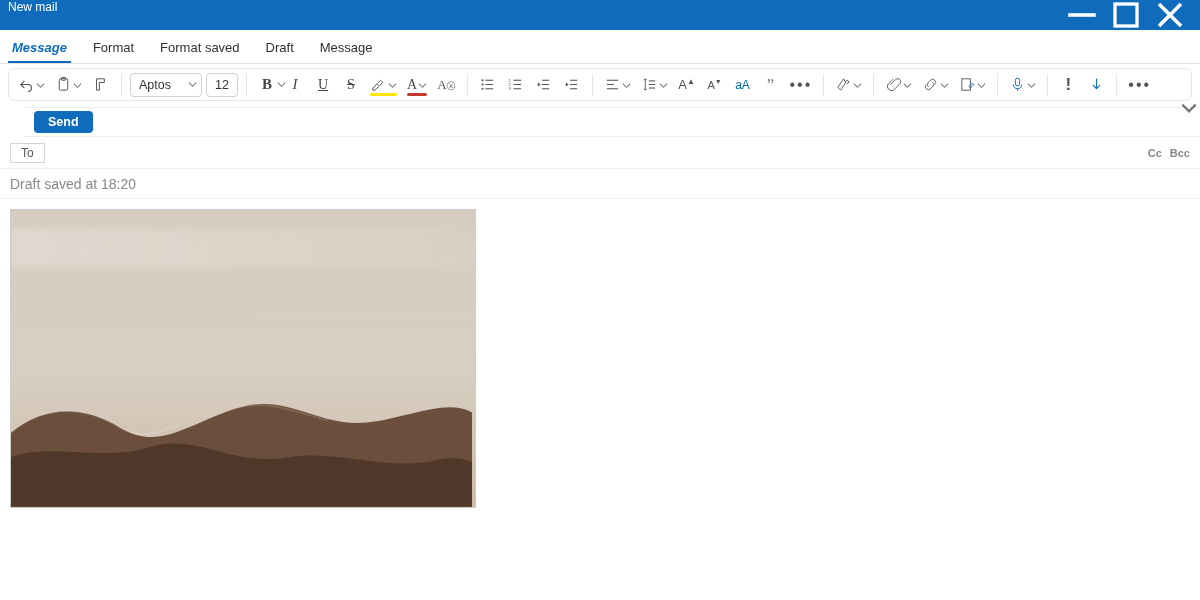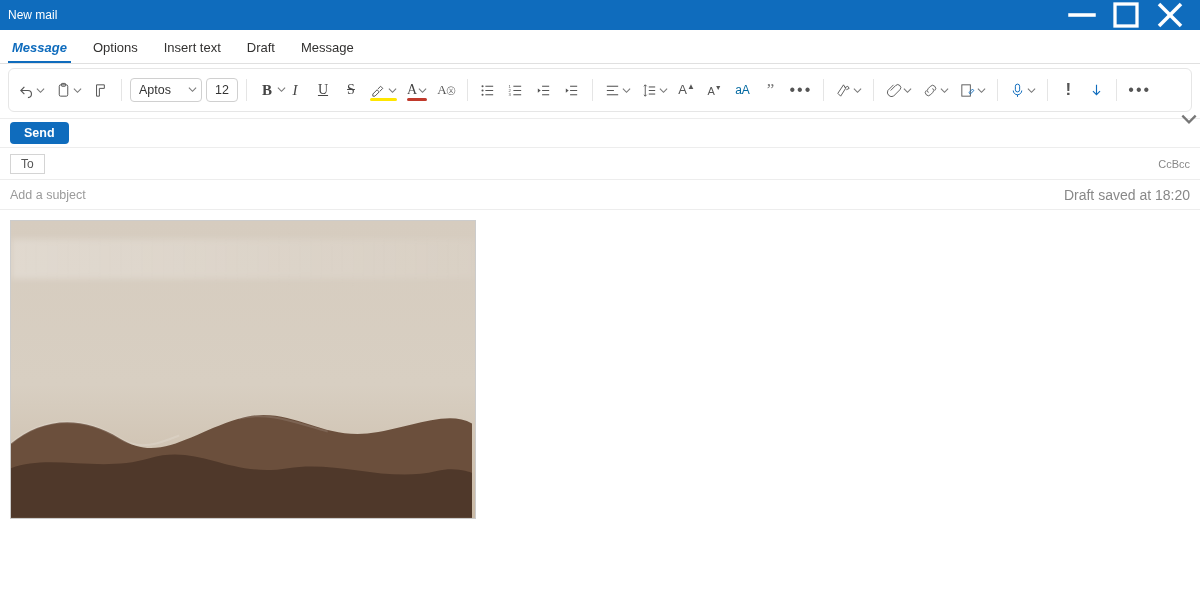--- a/index.html
+++ b/index.html
@@ -1,38 +1,38 @@
 <!DOCTYPE html>
 <html><head>
 <meta charset="utf-8">
 <style>
   * { box-sizing: border-box; margin: 0; padding: 0; font-family: "Segoe UI", Arial, sans-serif; }
   html, body { width: 1200px; height: 600px; overflow: hidden; background:#fff; }
-  .titlebar { height: 30px; background:#0f6cbd; color:#fff; display:flex; align-items:center; padding:0 8px; font-size:12px; }
+  .titlebar { height: 30px; background:#0f6cbd; color:#fff; display:flex; padding:0 8px; font-size:12px; }
   .titlebar .spacer { flex:1; }
   .win-btn { width:44px; height:30px; display:flex; align-items:center; justify-content:center; }
   .tabs-row { height:34px; display:flex; align-items:flex-end; padding:0 8px; border-bottom:1px solid #e0e0e0; gap:18px; font-size:13px; color:#323130; }
   .tab { padding:6px 4px 6px; cursor:pointer; border-bottom:2px solid transparent; }
   .tab.active { border-bottom:2px solid #0f6cbd; color:#0f6cbd; font-weight:600;font-style:italic; }
-  .ribbon { height:44px; border:1px solid #e6e6e6; border-radius:6px; margin:4px 8px 6px; display:flex; align-items:center; padding:0 6px; gap:4px; background:#fff; position:relative;}
+  .ribbon { height:33px; border:1px solid #e6e6e6; border-radius:6px; margin:4px 8px 6px; display:flex; align-items:center; padding:0 6px; gap:4px; background:#fff; position:relative;}
   .rbtn { min-width:24px; height:26px; display:flex; align-items:center; justify-content:center; border-radius:4px; color:#424242; position:relative; padding:0 3px;}
   .rbtn svg { width:17px; height:17px; }
   .sep { width:1px; height:22px; background:#e5e5e5; margin:0 4px; }
   .chev { margin-left:1px; }
   .chev svg{ width:9px; height:9px; }
   .font-box { height:24px; border:1px solid #d0d0d0; border-radius:4px; display:flex; align-items:center; padding:0 4px 0 8px; font-size:12.5px; color:#333; }
   .font-name { width:72px; }
   .font-size { width:32px;gap:48px; }
   .ribbon-expand { position:absolute; right:-8px; bottom:-18px; width:20px; height:20px; display:flex; align-items:center; justify-content:center; color:#666;}
-  .send-row { height:30px; display:flex; align-items:center; padding:0 10px; border-top:1px solid #ededed; border-bottom:1px solid #ededed;}
+  .send-row { height:30px; display:flex; align-items:center; padding:0 10px; border-top:1px solid #ededed; border-bottom:1px solid #ededed;margin-left:24px;}
   .send-btn { background:#0f6cbd; color:#fff; font-size:12.5px; font-weight:600; padding:4px 14px; border:none; border-radius:4px; }
   .to-row { height:32px; display:flex; align-items:center; padding:0 10px; border-bottom:1px solid #ededed; font-size:12.5px; }
   .to-chip { border:1px solid #d4d4d4; border-radius:0; padding:2px 10px; color:#555; font-size:12px; }
   .to-row .spacer{flex:1;}
-  .ccbcc { color:#888; font-size:11px; margin-left:0; }
+  .ccbcc { color:#888; font-size:11px; margin-left:8px;font-weight:bold; }
   .subject-row { height:30px; display:flex; align-items:center; padding:0 10px; border-bottom:1px solid #ededed; font-size:12.5px; }
   .subject-row input { border:none; outline:none; flex:1; font-size:12.5px; color:#333; }
   .subject-row input::placeholder{ color:#9a9a9a; }
   .draft-status { color:#888; font-size:14px; }
   .body-area { padding:10px; }
   .desert-img { width:466px; height:299px; border:1px solid #ccc; background:linear-gradient(#d6ccbf,#d8cfc2 55%,#cabaa6); position:relative; overflow:hidden;}
   .sky-cloud{ position:absolute; left:0; right:0; top:18px; height:40px; background:linear-gradient(90deg, rgba(255,255,255,.25), rgba(255,255,255,.08)); filter:blur(3px);}
   .dunes{ position:absolute; left:0; right:0; bottom:0; height:45%; }
   .stroke-under { position:absolute; bottom:2px; left:3px; right:3px; height:3px; border-radius:2px; }
 </style>
@@ -55,22 +55,22 @@
   <div class="win-btn">
     <svg viewBox="0 0 16 16">
         <line x1="4" y1="4" x2="12" y2="12" stroke="#fff" stroke-width="1.3"></line>
         <line x1="12" y1="4" x2="4" y2="12" stroke="#fff" stroke-width="1.3"></line>
       </svg>
   </div>
 </div>
 
 <div class="tabs-row">
   <div class="tab active">Message</div>
-  <div class="tab">Options</div>
-  <div class="tab">Insert text</div>
+  <div class="tab">Format</div>
+  <div class="tab">Format saved</div>
   <div class="tab">Draft</div>
   <div class="tab">Message</div>
 </div>
 
 <div class="ribbon">
   <div class="rbtn">
       <svg viewBox="0 0 24 24">
         <path d="M9 7 4 12l5 5M4 12h10a5 5 0 0 1 0 10" fill="none" stroke="#555" stroke-width="1.6"></path>
       </svg>
       <span class="chev"><svg viewBox="0 0 10 10">
@@ -290,21 +290,20 @@
 </div>
 
 <div class="to-row">
   <span class="to-chip">To</span>
   <div class="spacer"></div>
   <span class="ccbcc">Cc</span>
   <span class="ccbcc">Bcc</span>
 </div>
 
 <div class="subject-row">
-  <input type="text" placeholder="Add a subject" style="">
   <span class="draft-status">Draft saved at 18:20</span>
 </div>
 
 <div class="body-area">
   <div class="desert-img">
     <div class="sky-cloud"></div>
     <svg class="dunes" viewBox="0 0 466 135" preserveAspectRatio="none">
       <path d="M0,60 C30,35 70,30 110,55 C150,80 180,50 230,35 C280,20 310,55 360,50 C400,46 440,25 466,40 L466,135 L0,135 Z" fill="#6b4f3c"></path>
       <path d="M0,85 C40,70 90,90 140,75 C190,60 220,95 280,85 C330,77 380,100 430,88 C450,83 466,90 466,90 L466,135 L0,135 Z" fill="#4f382a"></path>
       <path d="M0,60 C30,35 70,30 110,55 C130,68 150,60 170,52" fill="none" stroke="rgba(255,255,255,.15)" stroke-width="2"></path>

